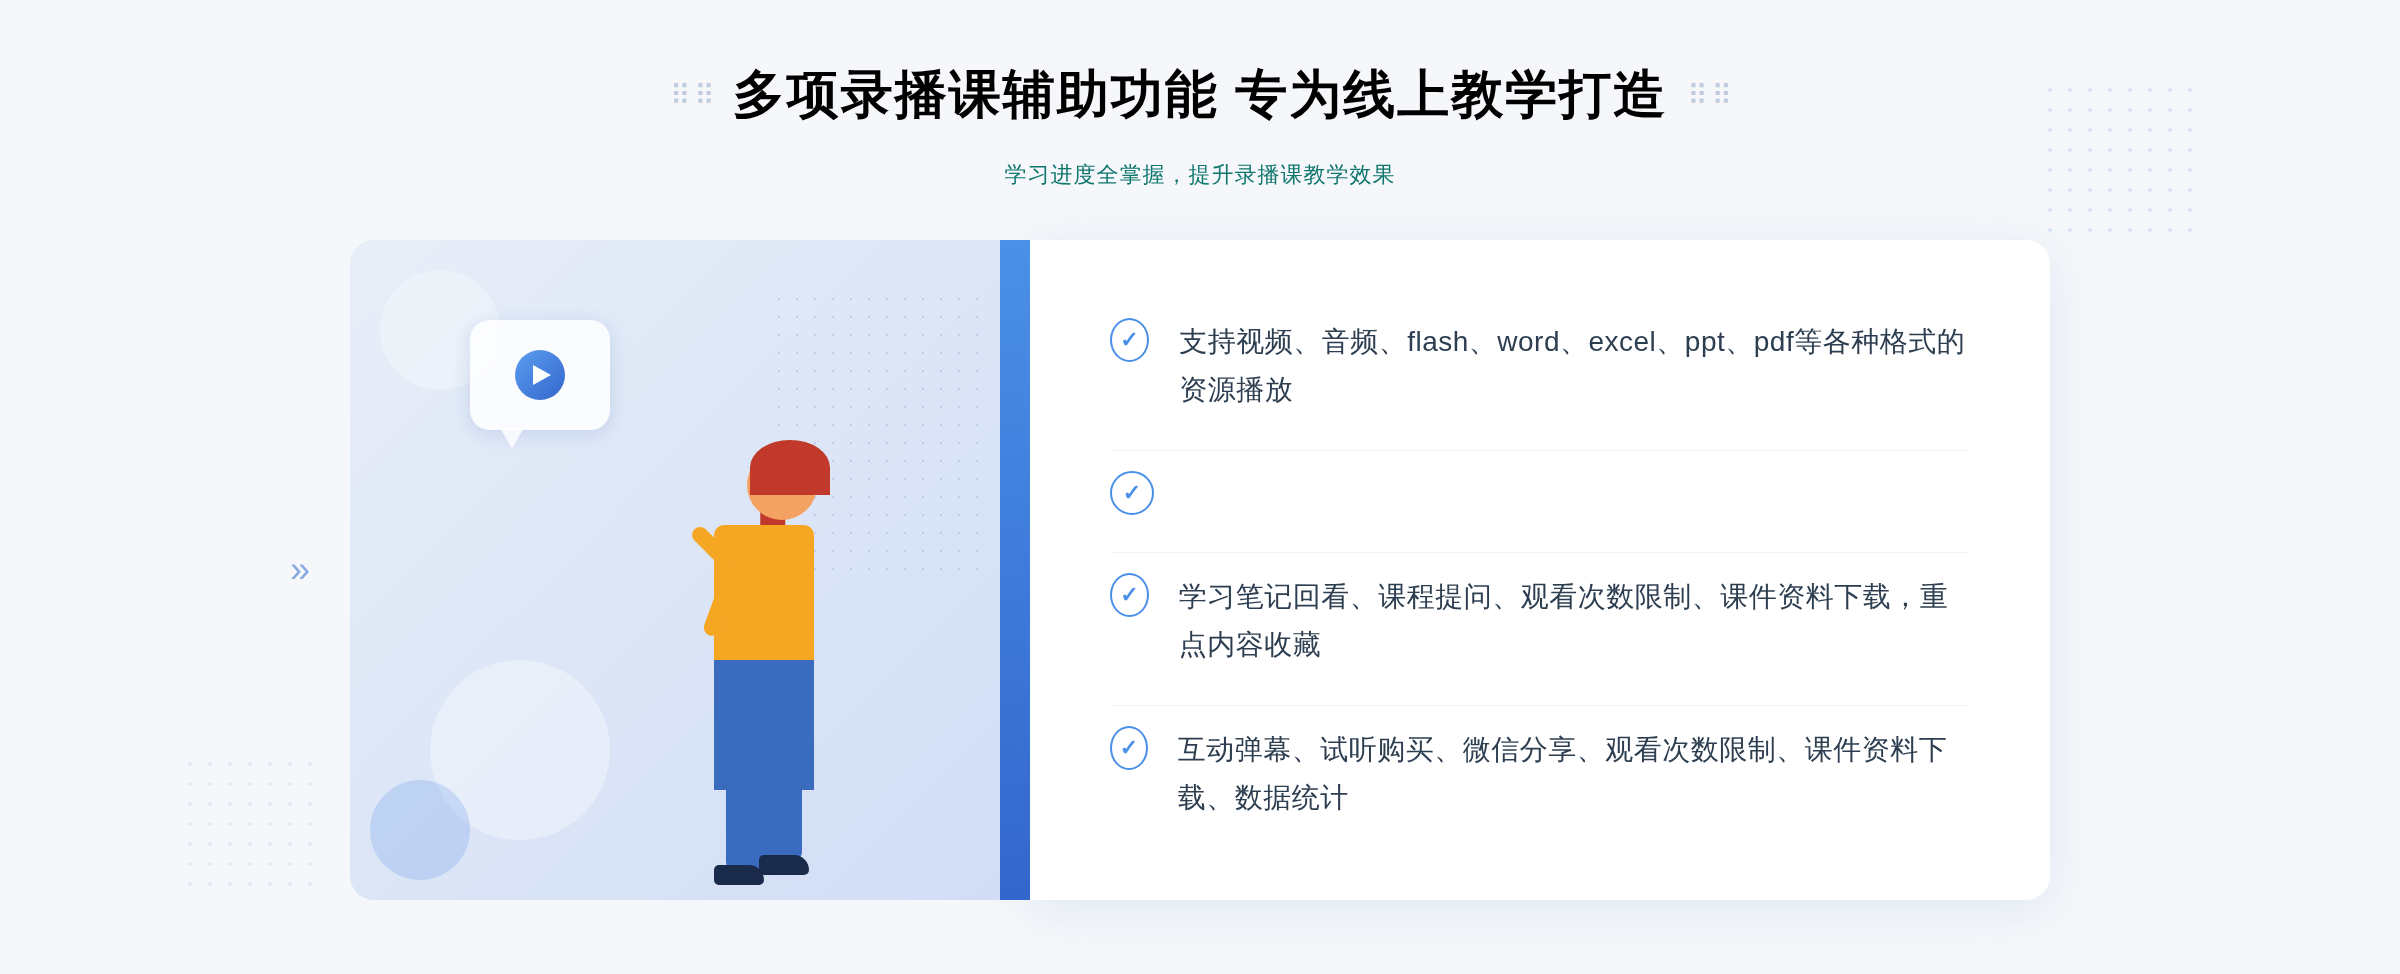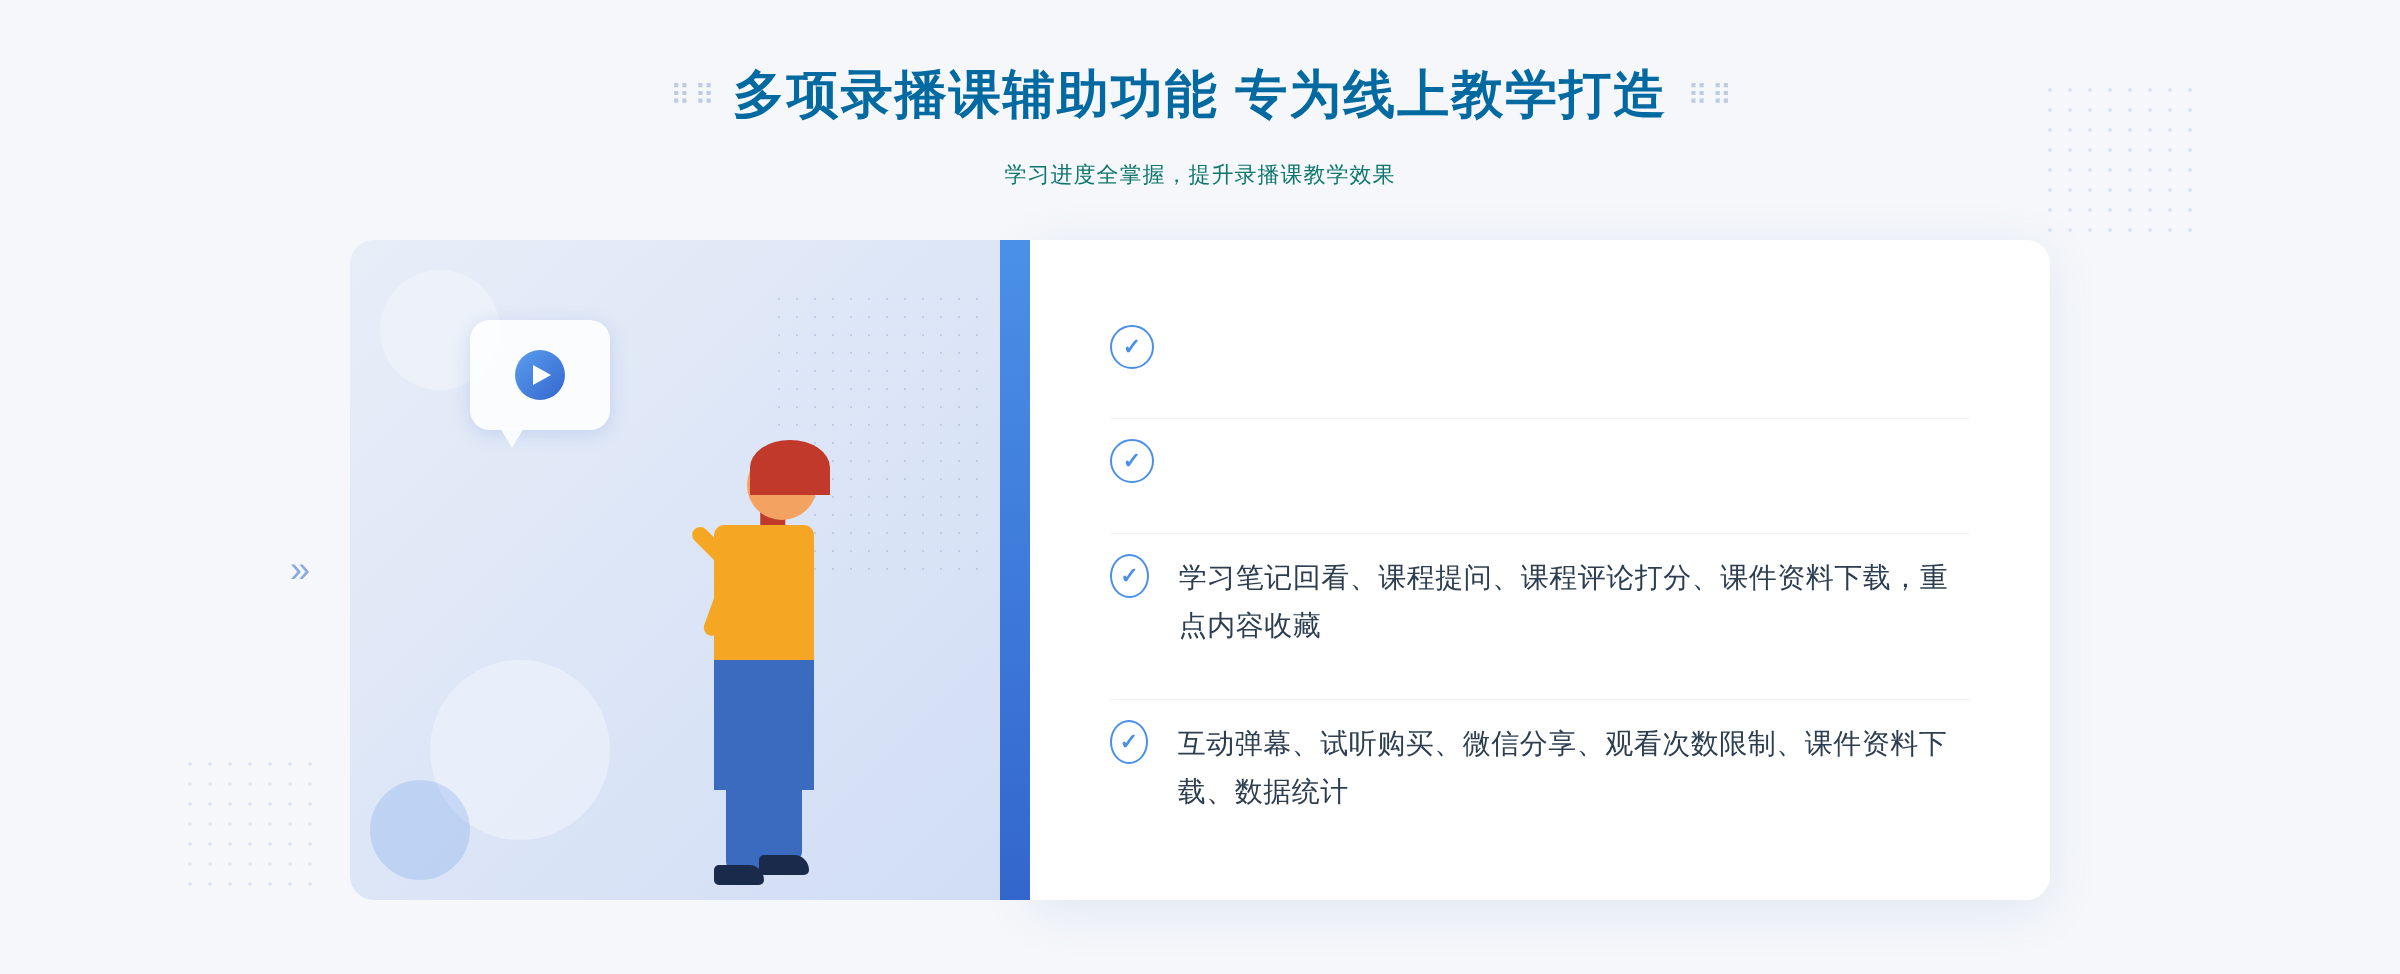--- a/index.html
+++ b/index.html
@@ -33,21 +33,21 @@
       gap: 20px;
     }
     .dots-icon {
       color: #c0cde0;
       font-size: 28px;
       letter-spacing: -2px;
     }
     .main-title {
       font-size: 52px;
       font-weight: 700;
-      color: #0369a1;
+      color: #000000;
       letter-spacing: 2px;
     }
     .subtitle {
       font-size: 22px;
       color: #0f766e;
       margin-top: 30px;
       letter-spacing: 1px;
     }
     .content-area {
       display: flex;
@@ -430,33 +430,34 @@
 
       <div class="blue-bar"></div>
     </div>
 
     <div class="features-panel">
 
       <div class="feature-item">
         <div class="check-circle">
           <span class="check-mark">✓</span>
         </div>
+        <span class="feature-text">支持视频、音频、flash、word、excel、ppt、pdf等各种格式的资源播放</span>
       </div>
 
       <div class="feature-item">
         <div class="check-circle">
           <span class="check-mark">✓</span>
         </div>
       </div>
 
       <div class="feature-item">
         <div class="check-circle">
           <span class="check-mark">✓</span>
         </div>
-        <span class="feature-text">学习笔记回看、课程提问、课程评论打分、课件资料下载，重点内容收藏</span>
+        <span class="feature-text">学习笔记回看、课程提问、观看次数限制、课件资料下载，重点内容收藏</span>
       </div>
 
       <div class="feature-item">
         <div class="check-circle">
           <span class="check-mark">✓</span>
         </div>
         <span class="feature-text">互动弹幕、试听购买、微信分享、观看次数限制、课件资料下载、数据统计</span>
       </div>
 
     </div>

